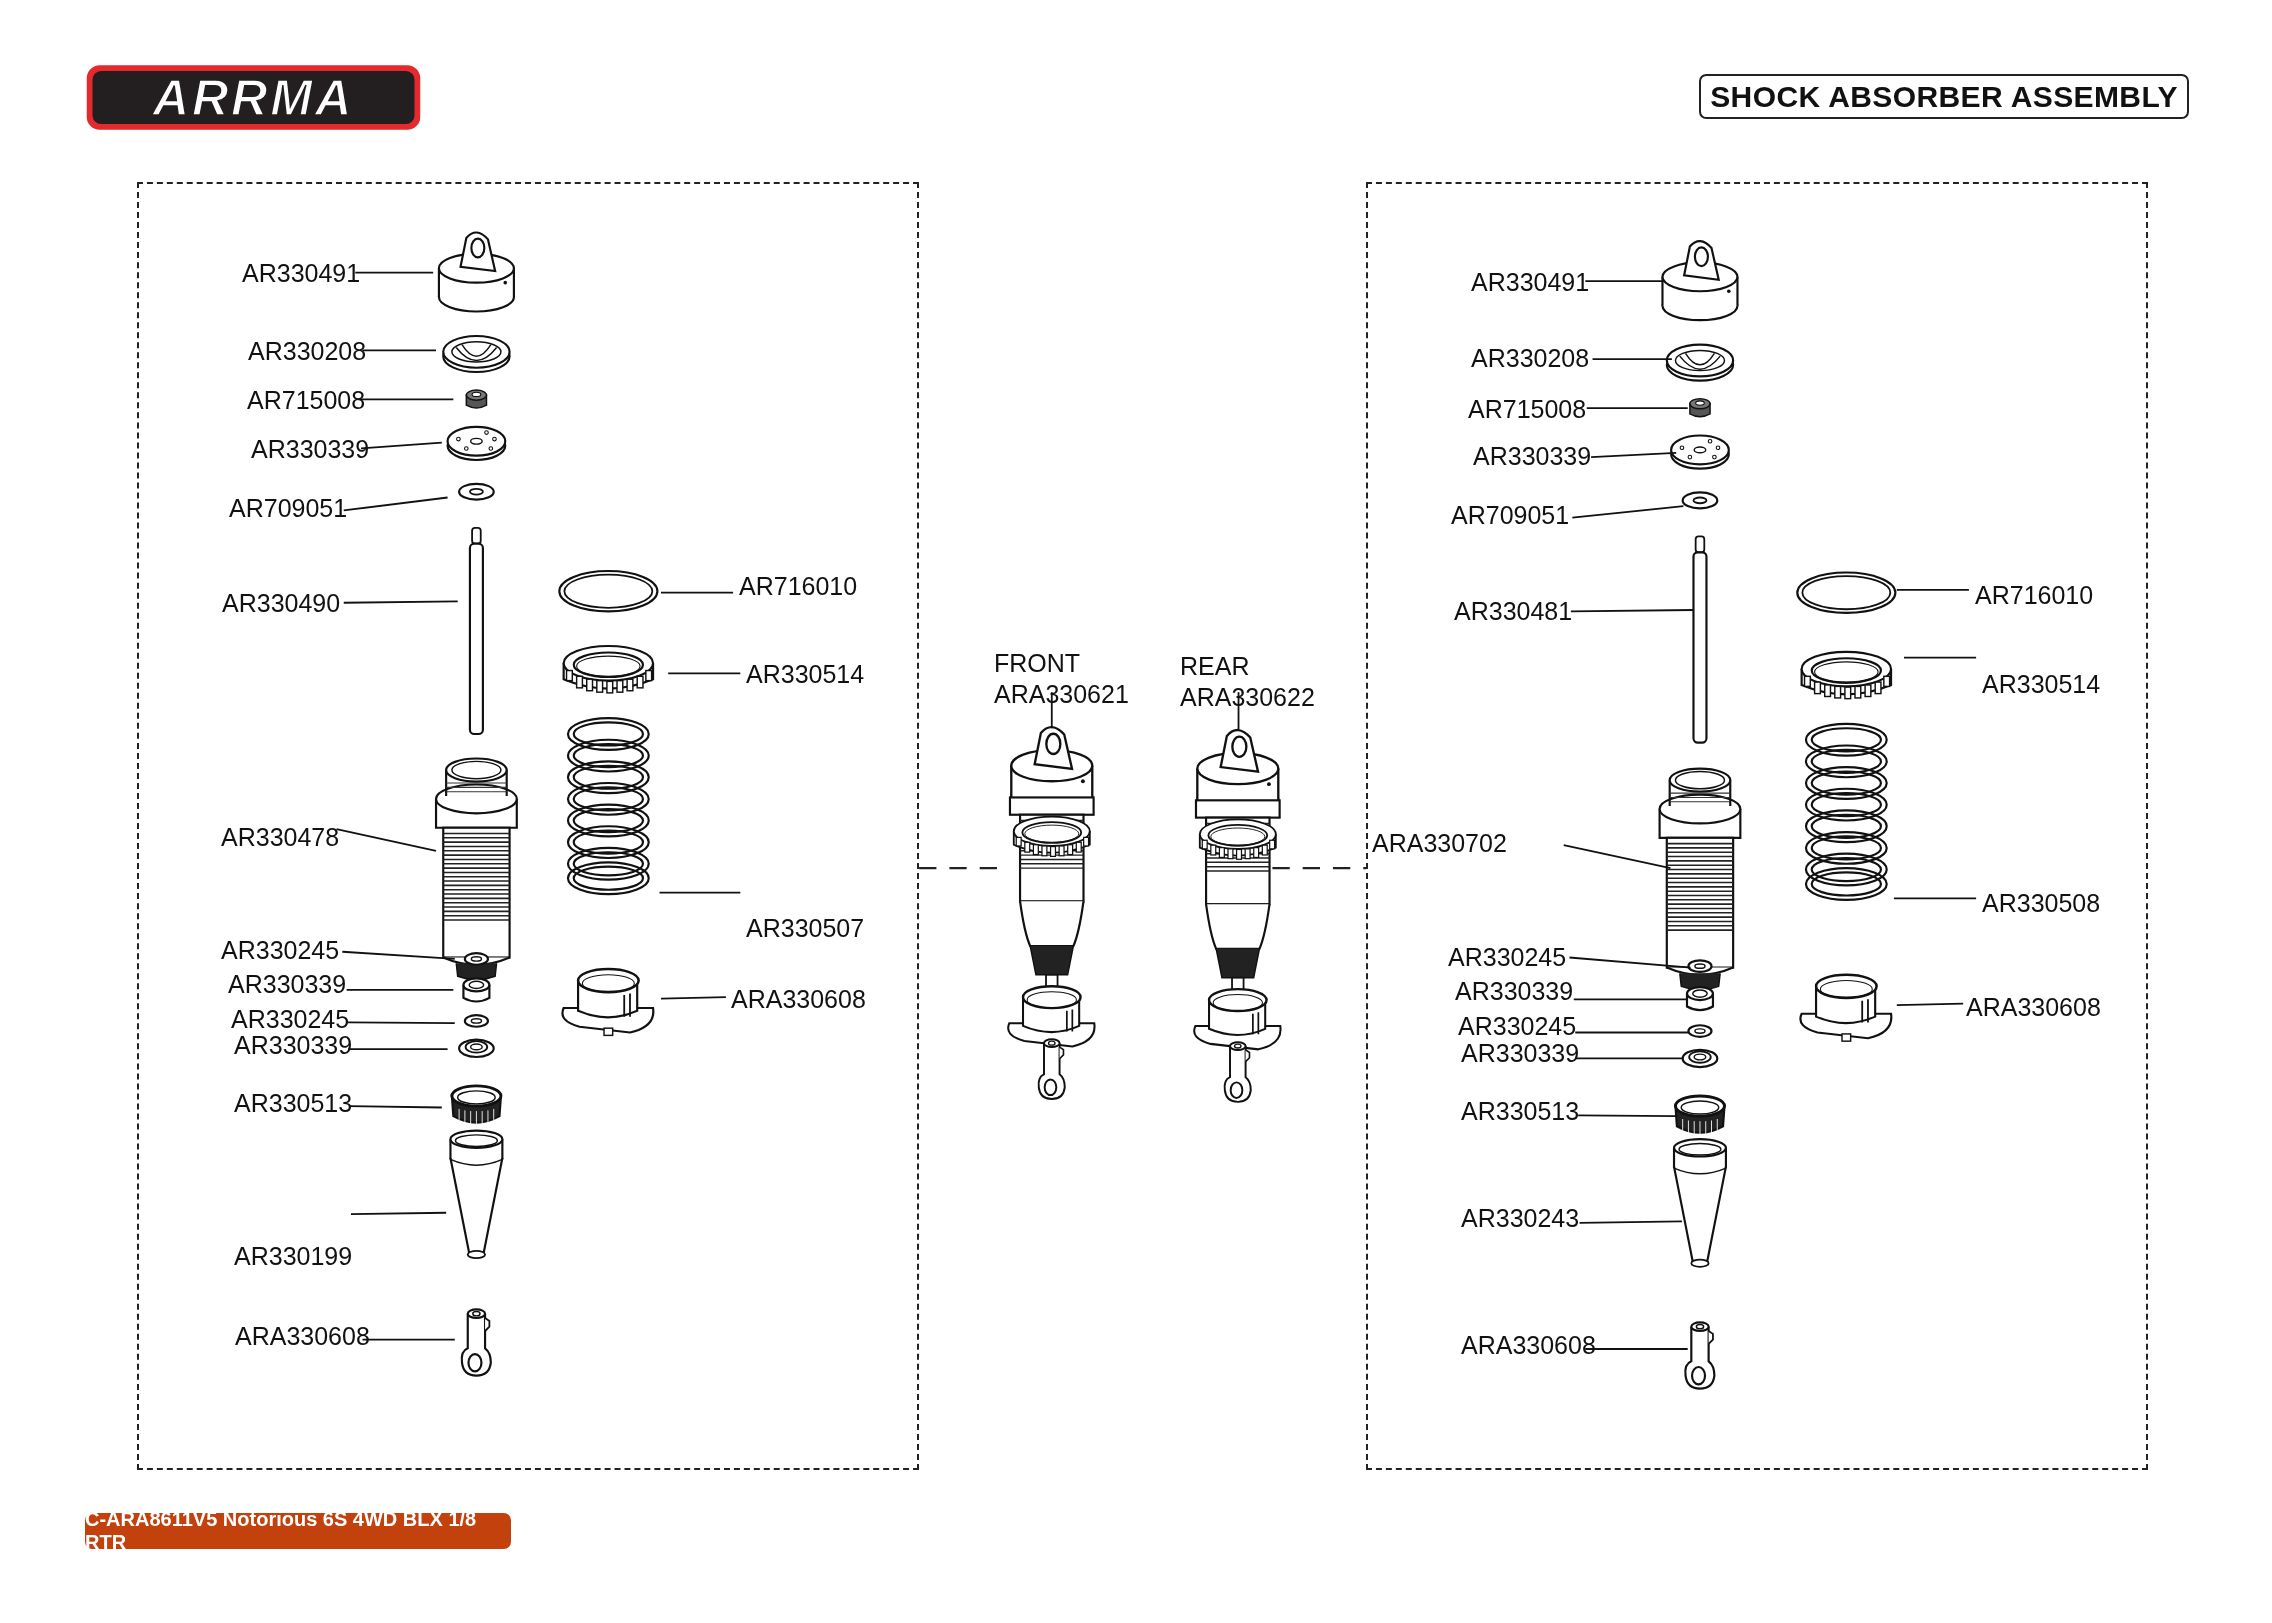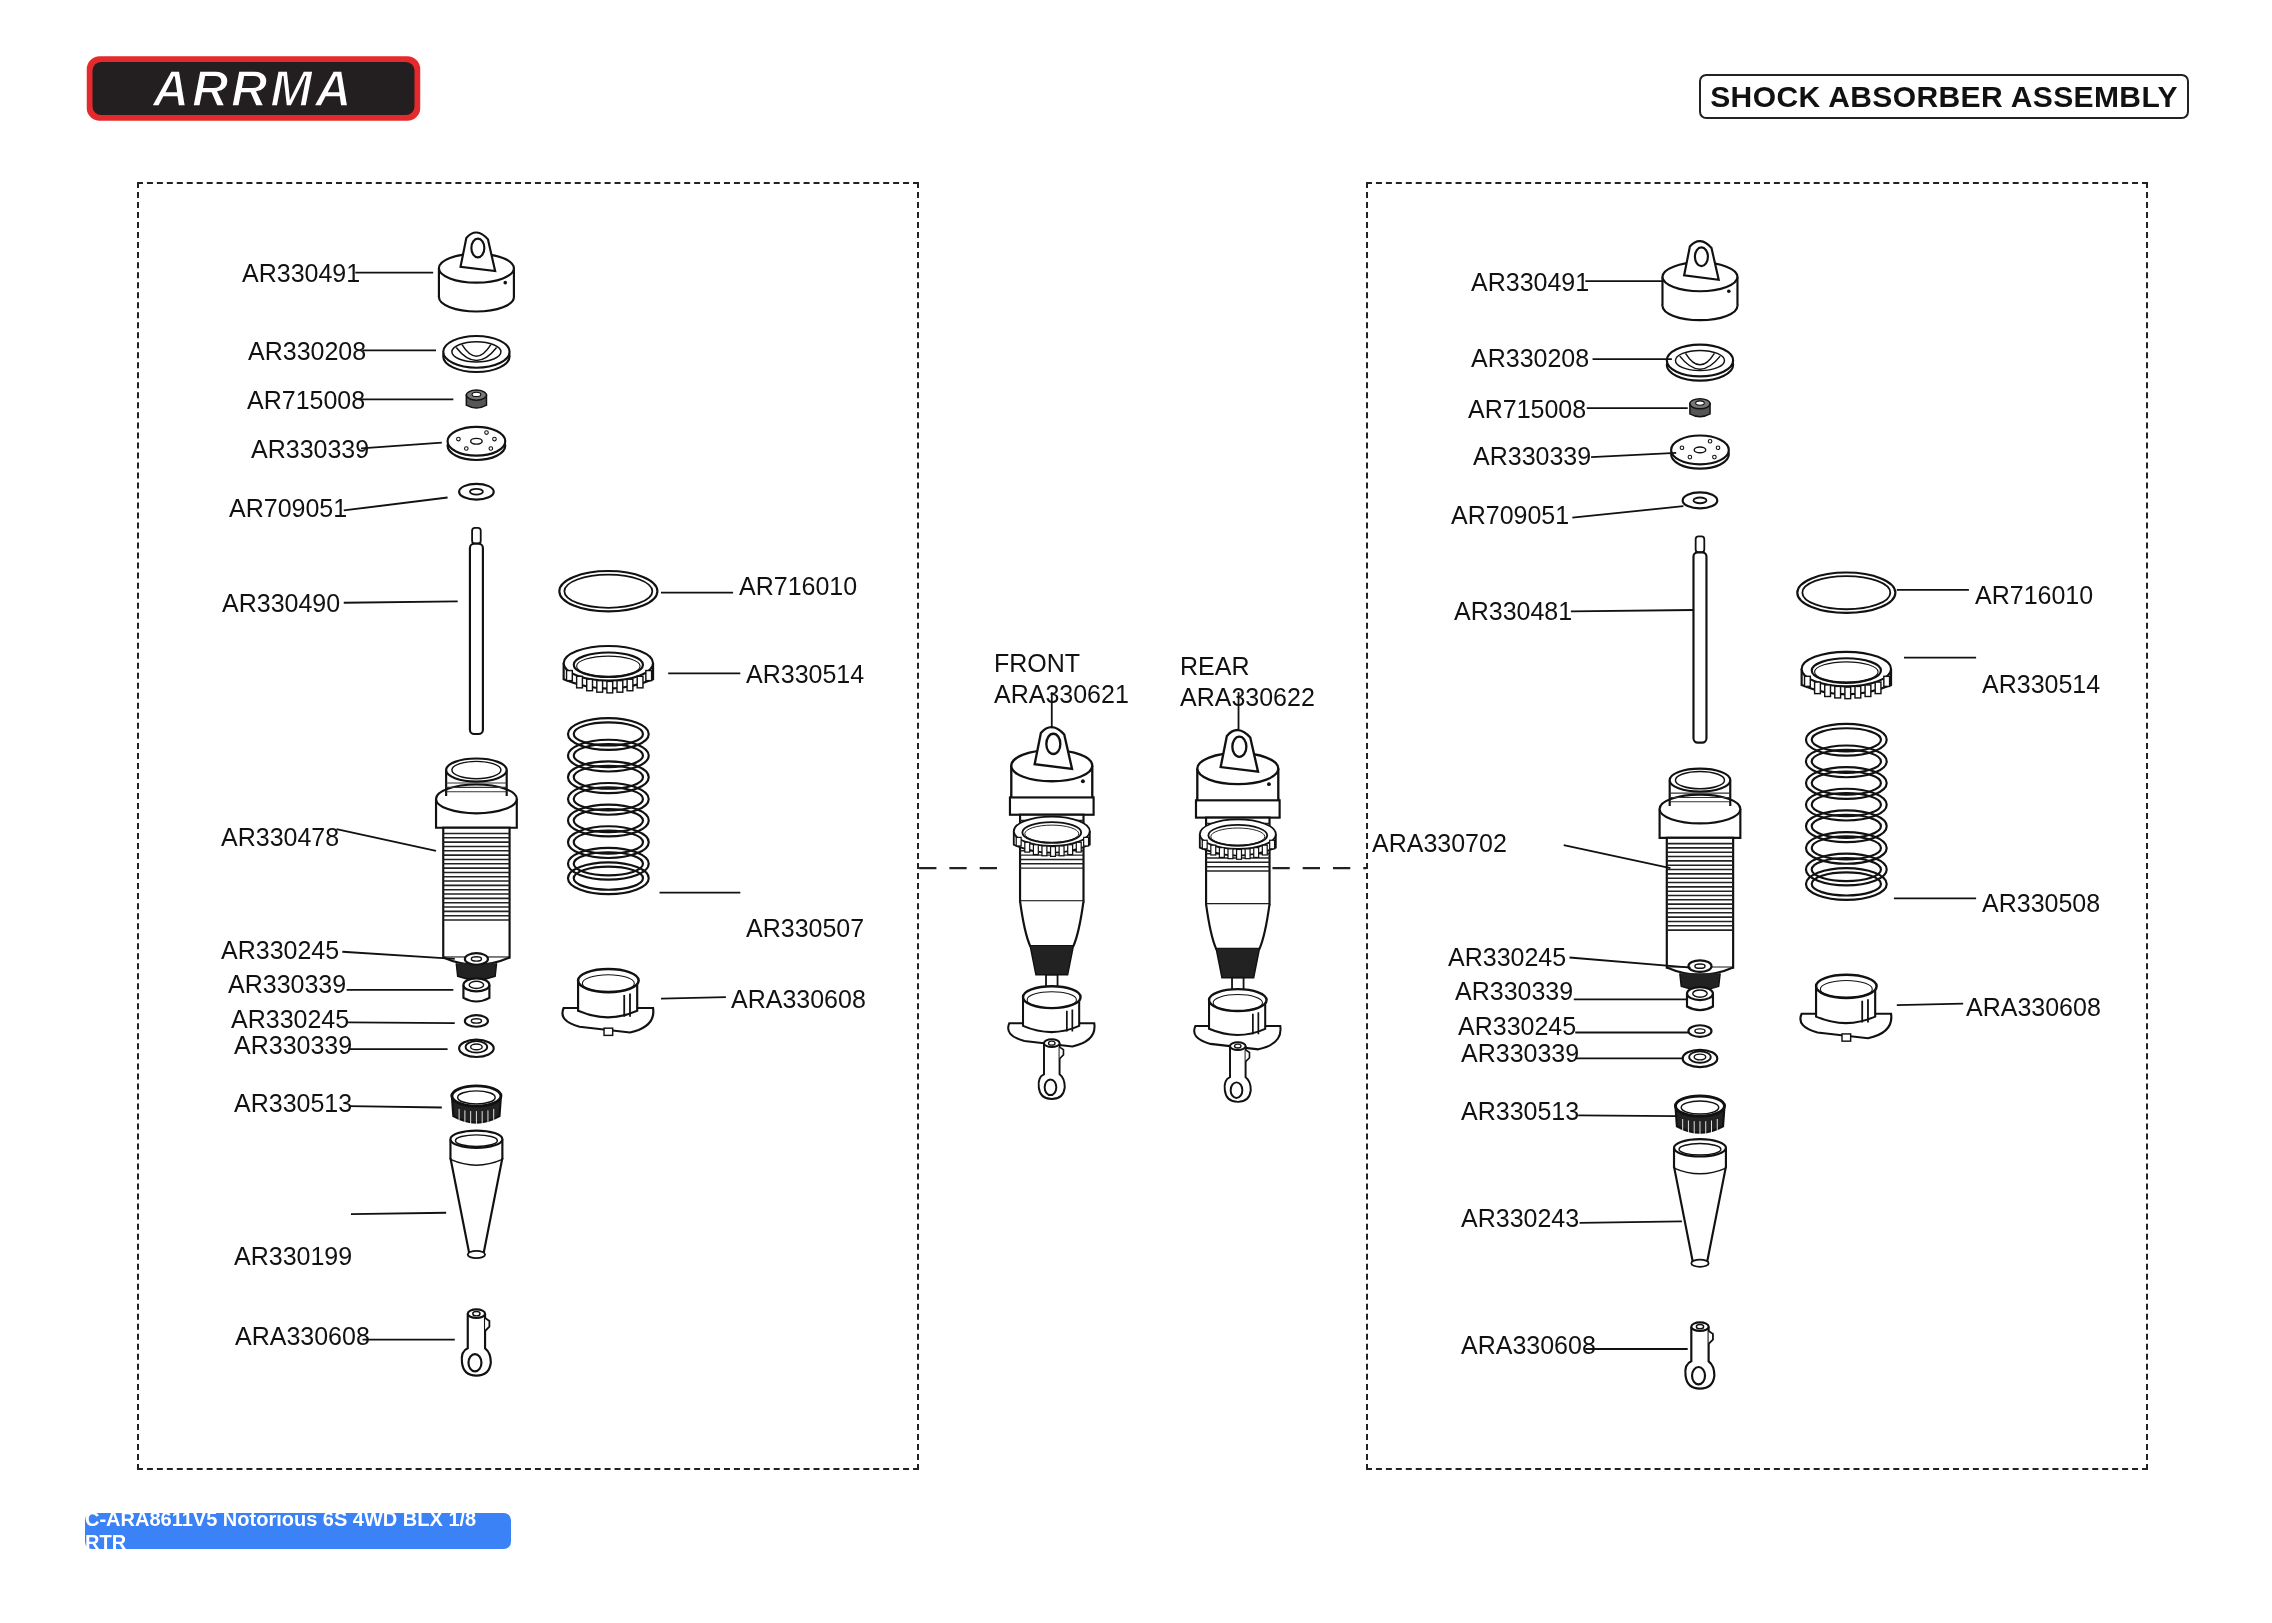--- a/index.html
+++ b/index.html
@@ -1,23 +1,23 @@
 <!DOCTYPE html>
 <html style="font-size:11.5px"><head>
 <meta charset="utf-8">
 <style>
   html, body { margin:0; padding:0; background:#ffffff; }
   body { width:2273px; height:1623px; position:relative; overflow:hidden;
          font-family:"Liberation Sans", sans-serif; color:#111; }
   .abs { position:absolute; }
-  .logo { left:84px; top:54px; width:339px; height:69px; }
+  .logo { left:84px; top:63px; width:339px; height:69px; }
   .title-box { left:1699px; top:74px; width:490px; height:45px; border:2.2px solid #222;
                border-radius:7.2px; box-sizing:border-box; display:flex; align-items:center;
                justify-content:center; font-weight:bold; font-size:30px; letter-spacing:0.4px;text-align:center; }
-  .footer-box { left:85px; top:1513px; width:426px; height:36px; background:#3b82f6;
+  .footer-box { left:85px; top:1513px; width:426px; height:36px; background:#c2410c;
                 border-radius:7.2px; color:#fff; font-weight:bold; font-size:20px;
                 display:flex; align-items:center; justify-content:center; }
   .panel { border:2.2px dashed #222; box-sizing:border-box; }
   .lbl { position:absolute; font-size:25px; white-space:nowrap; line-height:1; }
   .lbl.c { text-align:left; line-height:1.25; }
   svg.art { position:absolute; left:0; top:0; }
 </style>
 </head>
 <body>
 

